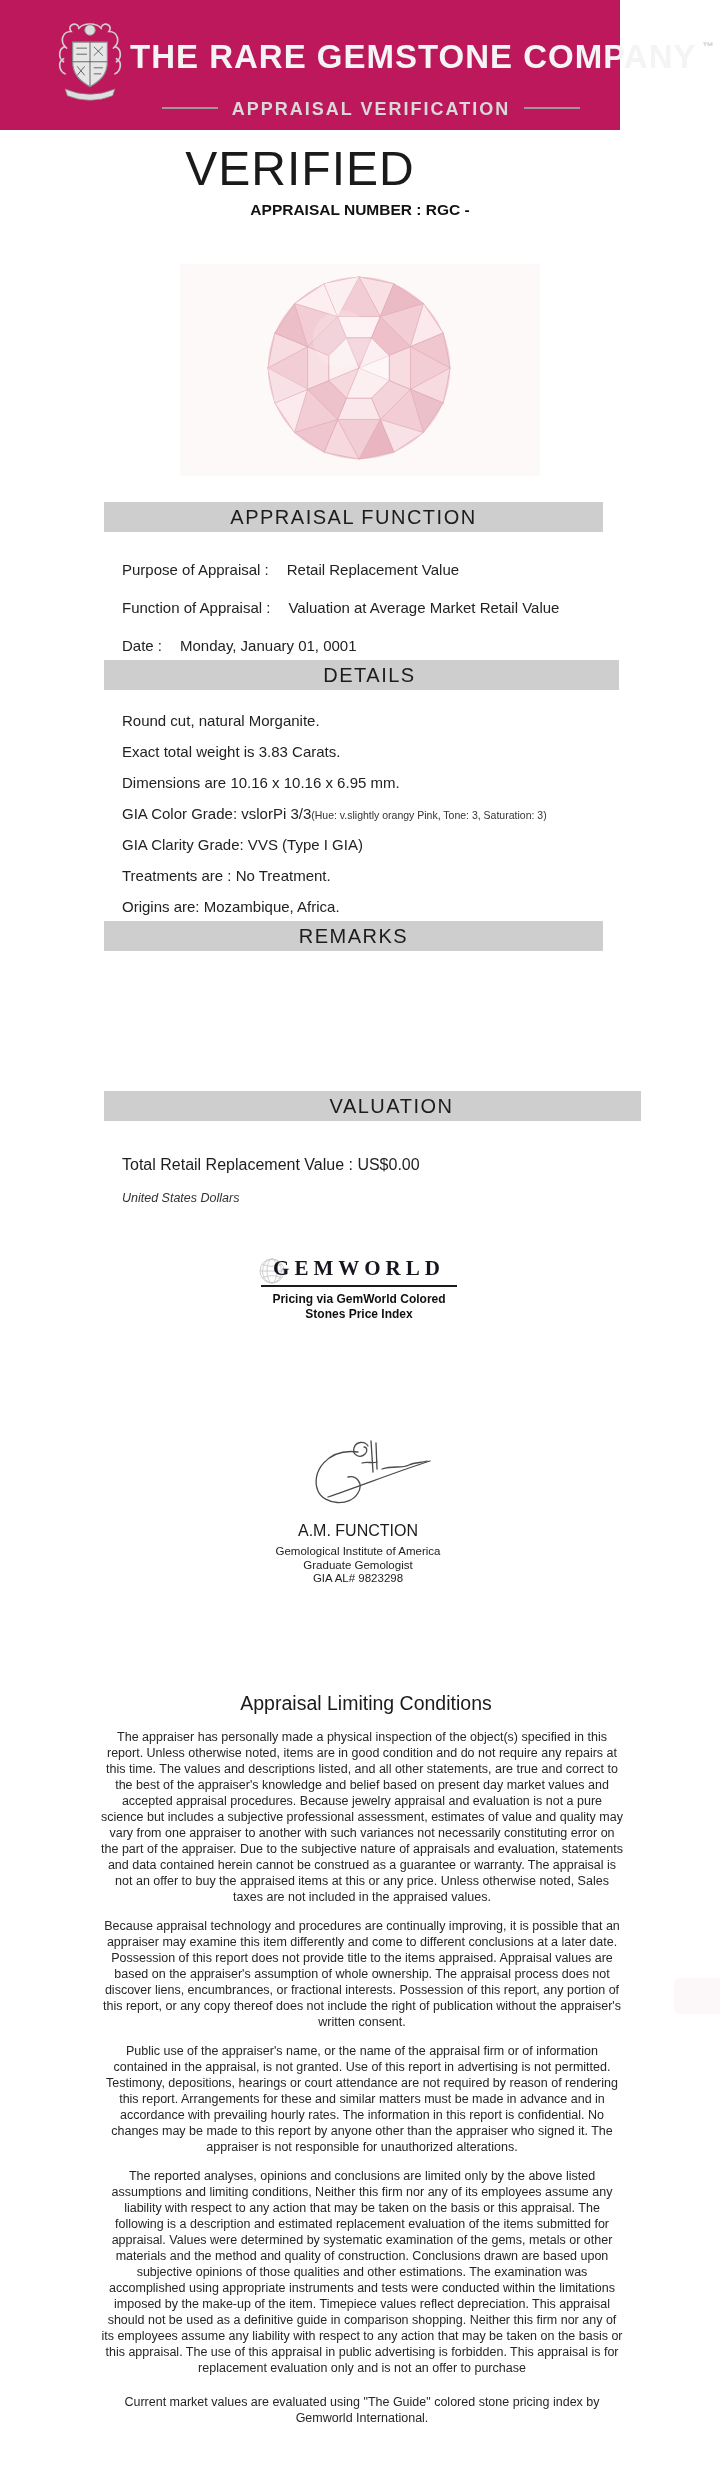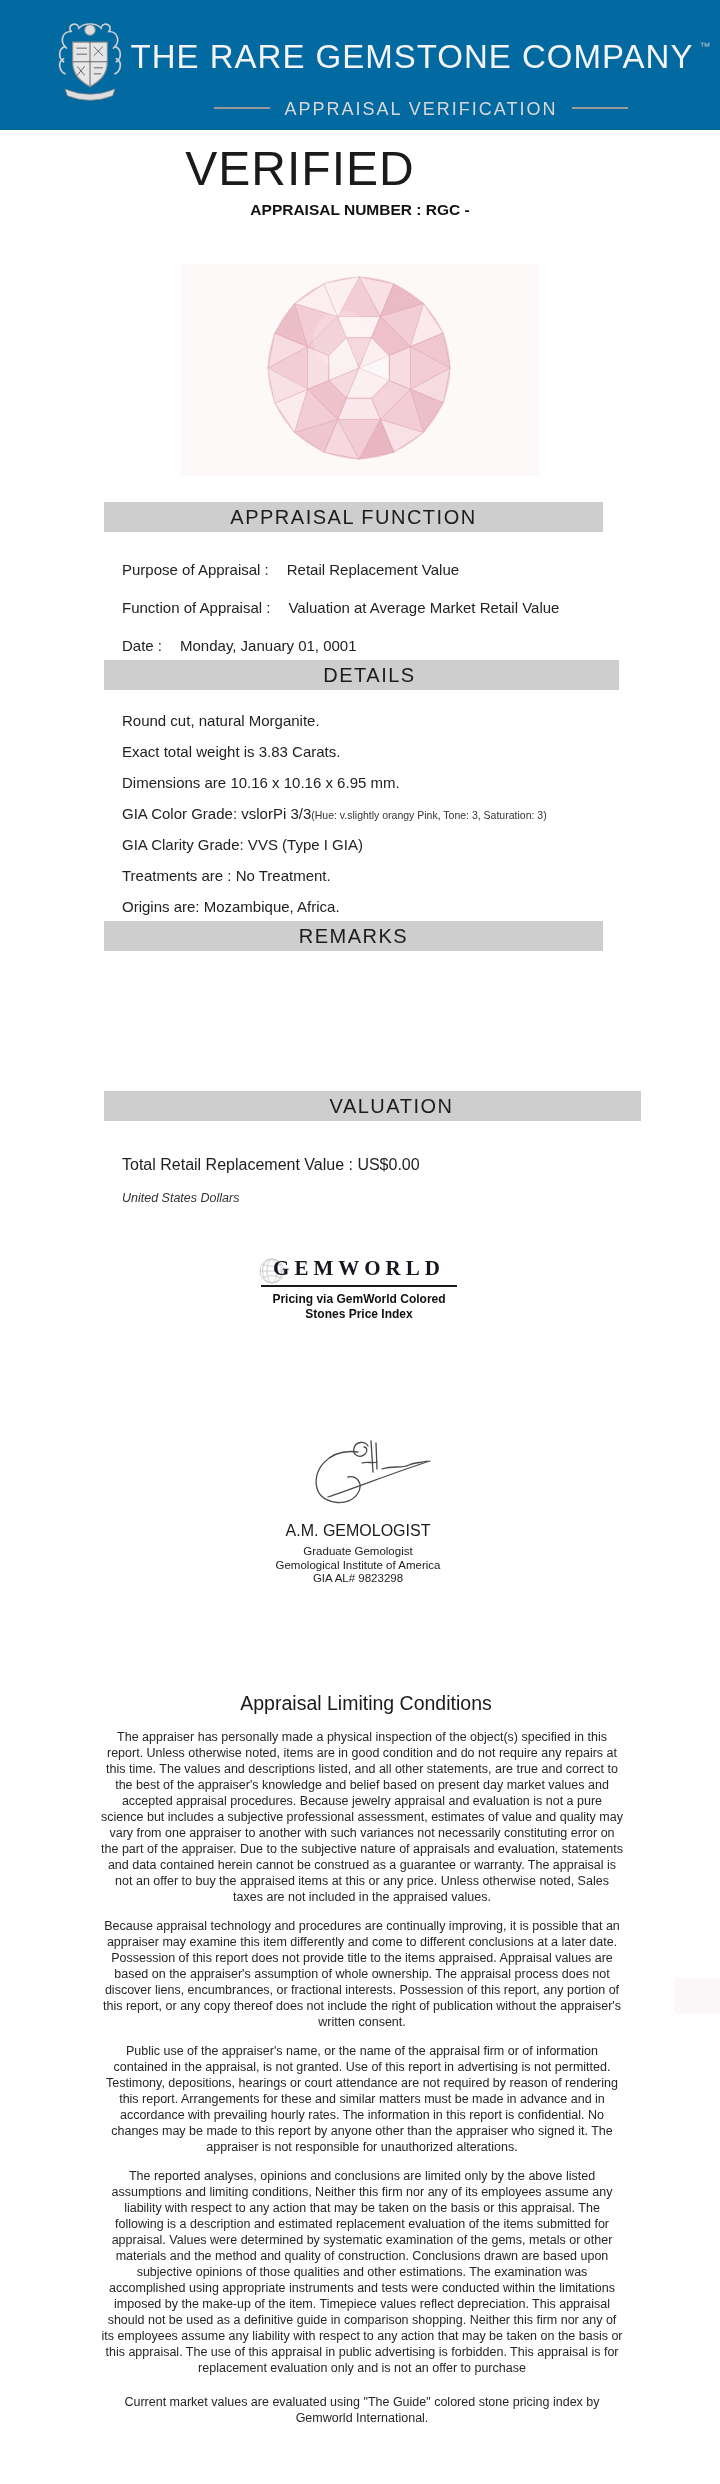--- a/index.html
+++ b/index.html
@@ -1,20 +1,20 @@
 <!DOCTYPE html>
 <html><head>
 <meta charset="utf-8">
 <style>
   html,body{margin:0;padding:0;background:#ffffff;}
   .page{position:relative;width:720px;height:2484px;background:#ffffff;overflow:hidden;
         font-family:"Liberation Sans","DejaVu Sans",sans-serif;color:#1f1f1f;}
 
   
-  .header{position:absolute;left:0;top:0;width:720px;height:130px;background:#0369a1;}
+  .header{position:absolute;left:0;top:0;width:620px;height:130px;background:#be185d;font-weight:bold;}
   .crest{position:absolute;left:56px;top:16px;width:68px;height:90px;}
   .brand{position:absolute;left:130px;right:8px;top:38px;text-align:center;
          color:#f4f4f4;font-size:33px;letter-spacing:1px;white-space:nowrap;}
   .brand .tm{font-size:11px;color:#c9c9c9;vertical-align:18px;margin-left:6px;}
   .tagline-row{position:absolute;left:130px;right:8px;top:99px;text-align:center;color:#d9d9d9;
                font-size:18px;letter-spacing:2px;}
   .dash{display:inline-block;width:56px;border-top:2px solid #9a9a9a;vertical-align:6px;margin:0 14px;}
 
   
   .verified{position:absolute;left:0;top:141px;width:600px;text-align:center;
@@ -209,24 +209,24 @@
     <g stroke="#4a4a4a" stroke-width="1.3" fill="none" stroke-linecap="round">
       <path d="M70,8 C67,3 58,3 56,10 C54,17 62,21 67,16 C70,13 69,9 66,9"></path>
       <path d="M73,3 L75,34"></path>
       <path d="M78,5 L79,31"></path>
       <path d="M60,14 C30,10 12,34 20,53 C26,67 52,69 60,55 C66,45 58,37 50,39"></path>
       <path d="M30,59 C60,49 100,33 132,23"></path>
       <path d="M84,31 C96,27 103,31 111,27 C117,24 124,25 129,23"></path>
       <path d="M64,25 C70,23 74,26 79,24"></path>
     </g>
   </svg>
-  <div class="gm-name">A.M. GEMOLOGIST</div>
+  <div class="gm-name">A.M. FUNCTION</div>
   <div class="gm-creds">
+    <div>Gemological Institute of America</div>
     <div>Graduate Gemologist</div>
-    <div>Gemological Institute of America</div>
     <div>GIA AL# 9823298</div>
   </div>
 
   <div class="alc-head">Appraisal Limiting Conditions</div>
   <div class="alc-body">
     <p>The appraiser has personally made a physical inspection of the object(s) specified in this report. Unless otherwise noted, items are in good condition and do not require any repairs at this time. The values and descriptions listed, and all other statements, are true and correct to the best of the appraiser's knowledge and belief based on present day market values and accepted appraisal procedures. Because jewelry appraisal and evaluation is not a pure science but includes a subjective professional assessment, estimates of value and quality may vary from one appraiser to another with such variances not necessarily constituting error on the part of the appraiser. Due to the subjective nature of appraisals and evaluation, statements and data contained herein cannot be construed as a guarantee or warranty. The appraisal is not an offer to buy the appraised items at this or any price. Unless otherwise noted, Sales taxes are not included in the appraised values.</p>
     <p>Because appraisal technology and procedures are continually improving, it is possible that an appraiser may examine this item differently and come to different conclusions at a later date. Possession of this report does not provide title to the items appraised. Appraisal values are based on the appraiser's assumption of whole ownership. The appraisal process does not discover liens, encumbrances, or fractional interests. Possession of this report, any portion of this report, or any copy thereof does not include the right of publication without the appraiser's written consent.</p>
     <p>Public use of the appraiser's name, or the name of the appraisal firm or of information contained in the appraisal, is not granted. Use of this report in advertising is not permitted. Testimony, depositions, hearings or court attendance are not required by reason of rendering this report. Arrangements for these and similar matters must be made in advance and in accordance with prevailing hourly rates. The information in this report is confidential. No changes may be made to this report by anyone other than the appraiser who signed it. The appraiser is not responsible for unauthorized alterations.</p>
     <p>The reported analyses, opinions and conclusions are limited only by the above listed assumptions and limiting conditions, Neither this firm nor any of its employees assume any liability with respect to any action that may be taken on the basis or this appraisal. The following is a description and estimated replacement evaluation of the items submitted for appraisal. Values were determined by systematic examination of the gems, metals or other materials and the method and quality of construction. Conclusions drawn are based upon subjective opinions of those qualities and other estimations. The examination was accomplished using appropriate instruments and tests were conducted within the limitations imposed by the make-up of the item. Timepiece values reflect depreciation. This appraisal should not be used as a definitive guide in comparison shopping. Neither this firm nor any of its employees assume any liability with respect to any action that may be taken on the basis or this appraisal. The use of this appraisal in public advertising is forbidden. This appraisal is for replacement evaluation only and is not an offer to purchase</p>
     <p class="footer-note">Current market values are evaluated using "The Guide" colored stone pricing index by Gemworld International.</p>

